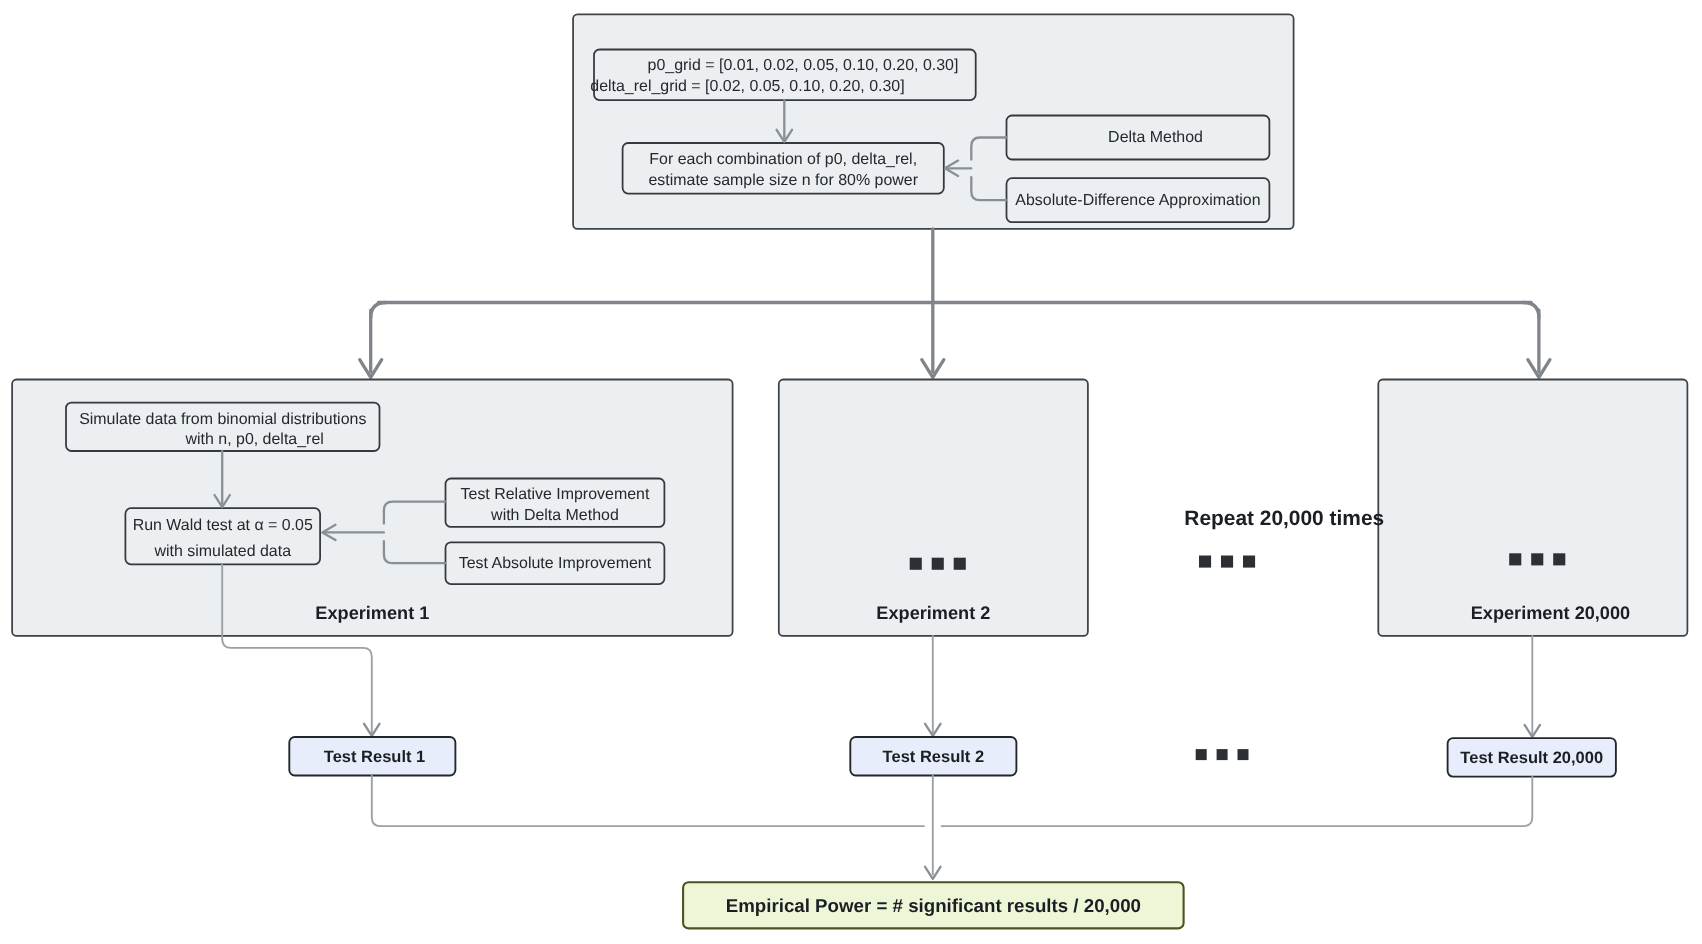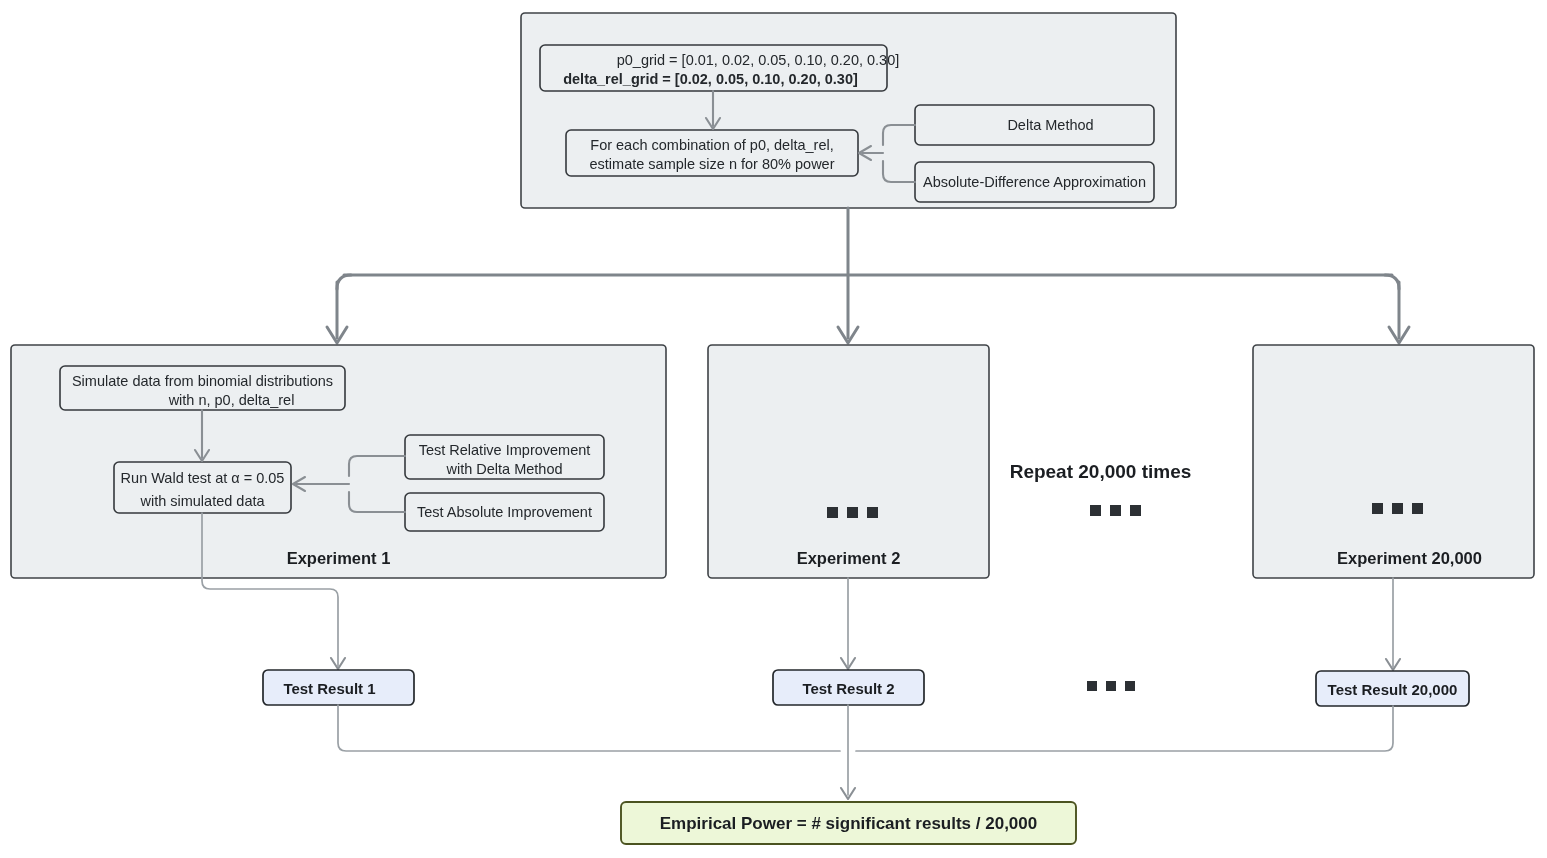--- a/index.html
+++ b/index.html
@@ -204,22 +204,22 @@
 
     <path class="edge-thin" d="M 338 705 L 338 743 Q 338 751 346 751 L 840 751"></path>
     <path class="edge-thin" d="M 848 705 L 848 795"></path>
     <path class="edge-thin" d="M 1393 706 L 1393 743 Q 1393 751 1385 751 L 856 751"></path>
     <path class="arrowhead" d="M 841 788 L 848 799 L 855 788"></path>
 
     <rect class="power-rect" x="621" y="802" width="455" height="42" rx="5" ry="5"></rect>
 
   </svg>
 
-  <div class="lbl lbl-node" style="left:540px; top:51px; width:380px;padding-left:28px;">p0_grid = [0.01, 0.02, 0.05, 0.10, 0.20, 0.30]</div>
-  <div class="lbl lbl-node" style="left:544px; top:70px; width:333px;font-weight:bold;">delta_rel_grid = [0.02, 0.05, 0.10, 0.20, 0.30]</div>
+  <div class="lbl lbl-node" style="left:540px; top:51px; width:380px;">p0_grid = [0.01, 0.02, 0.05, 0.10, 0.20, 0.30]</div>
+  <div class="lbl lbl-node" style="left:513px; top:70px; width:333px;">delta_rel_grid = [0.02, 0.05, 0.10, 0.20, 0.30]</div>
 
   <div class="lbl lbl-node" style="left:566px; top:136px; width:292px;">For each combination of p0, delta_rel,</div>
   <div class="lbl lbl-node" style="left:566px; top:155px; width:292px;">estimate sample size n for 80% power</div>
 
   <div class="lbl lbl-node" style="left:915px; top:116px; width:239px;margin-left:16px;">Delta Method</div>
   <div class="lbl lbl-node" style="left:915px; top:173px; width:239px;">Absolute-Difference Approximation</div>
 
   <div class="lbl lbl-node" style="left:60px; top:372px; width:285px;">Simulate data from binomial distributions</div>
   <div class="lbl lbl-node" style="left:60px; top:391px; width:343px;">with n, p0, delta_rel</div>
 
@@ -238,28 +238,28 @@
     <span></span>
       <span></span>
       <span></span>
   </div>
   <div class="dots" style="left:1372px; top:503px;">
     <span></span>
       <span></span>
       <span></span>
   </div>
 
-  <div class="lbl lbl-repeat" style="left:968px; top:459px; width:265px;">Repeat 20,000 times</div>
+  <div class="lbl lbl-repeat" style="left:1035px; top:459px; width:265px;">Repeat 20,000 times</div>
   <div class="dots" style="left:1090px; top:505px;">
     <span></span>
       <span></span>
       <span></span>
   </div>
 
-  <div class="lbl lbl-result" style="left:254px; top:679px; width:151px;">Test Result 1</div>
+  <div class="lbl lbl-result" style="left:265px; top:679px; width:151px;">Test Result 1</div>
   <div class="lbl lbl-result" style="left:773px; top:679px; width:151px;">Test Result 2</div>
   <div class="lbl lbl-result" style="left:1316px; top:680px; width:153px;">Test Result 20,000</div>
 
   <div class="dots small" style="left:1087px; top:681px;">
     <span></span>
       <span></span>
       <span></span>
   </div>
 
   <div class="lbl lbl-power" style="left:621px; top:813px; width:455px;">Empirical Power = # significant results / 20,000</div>

